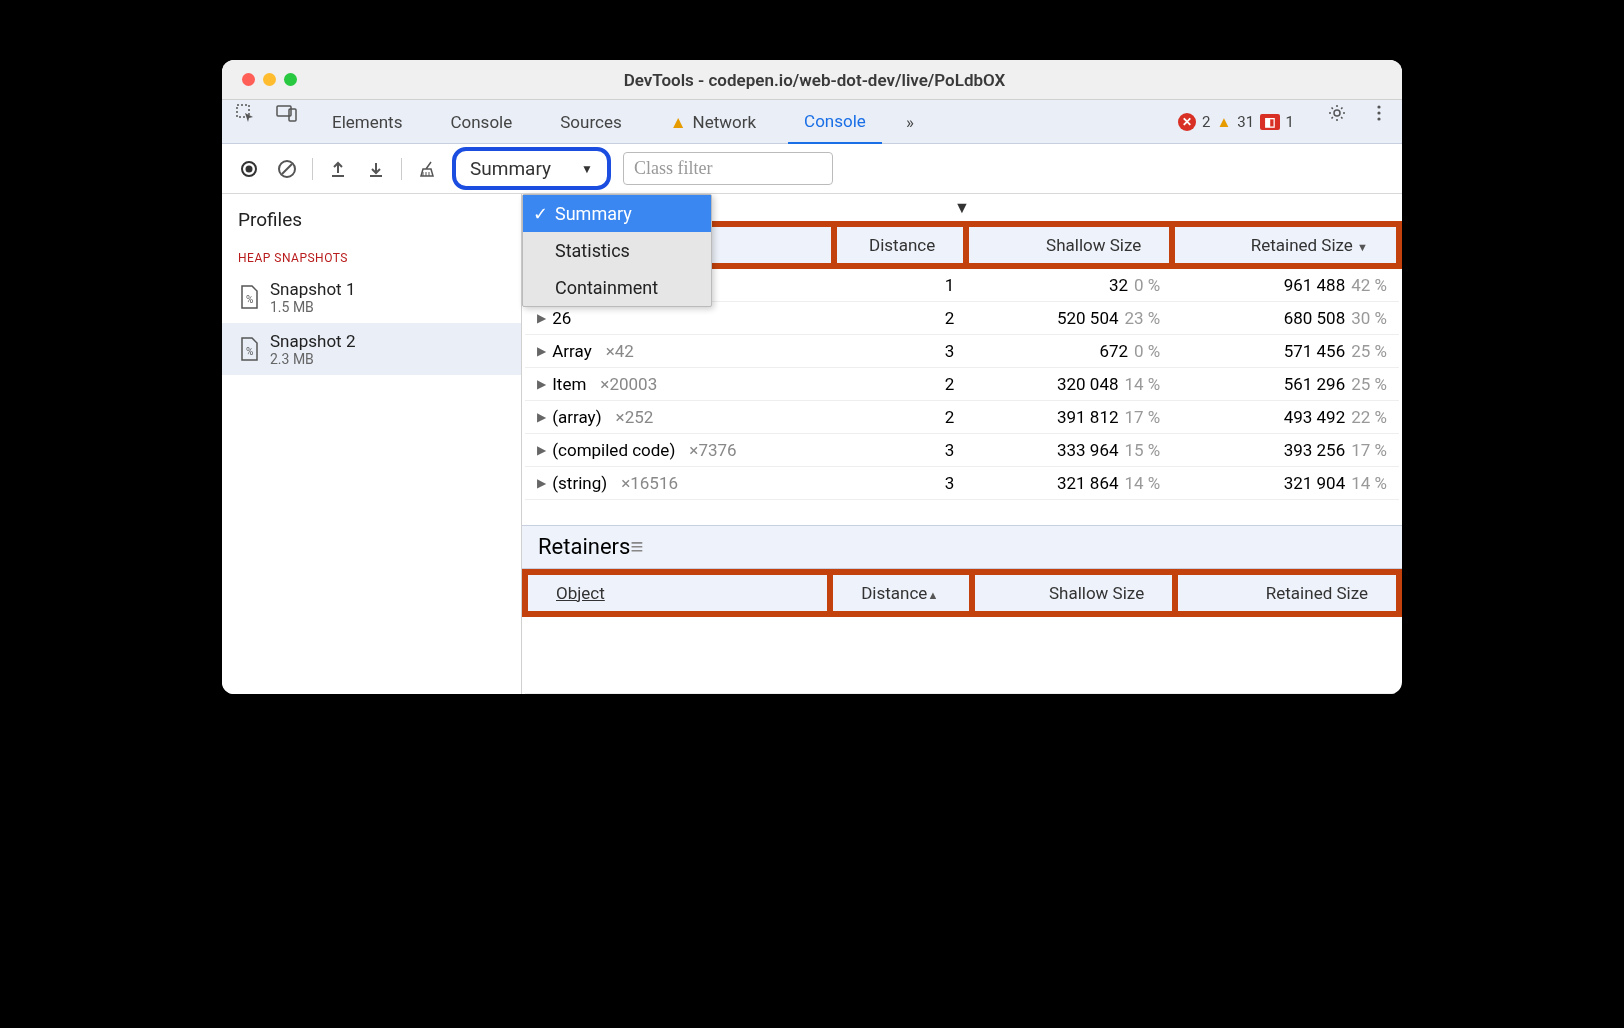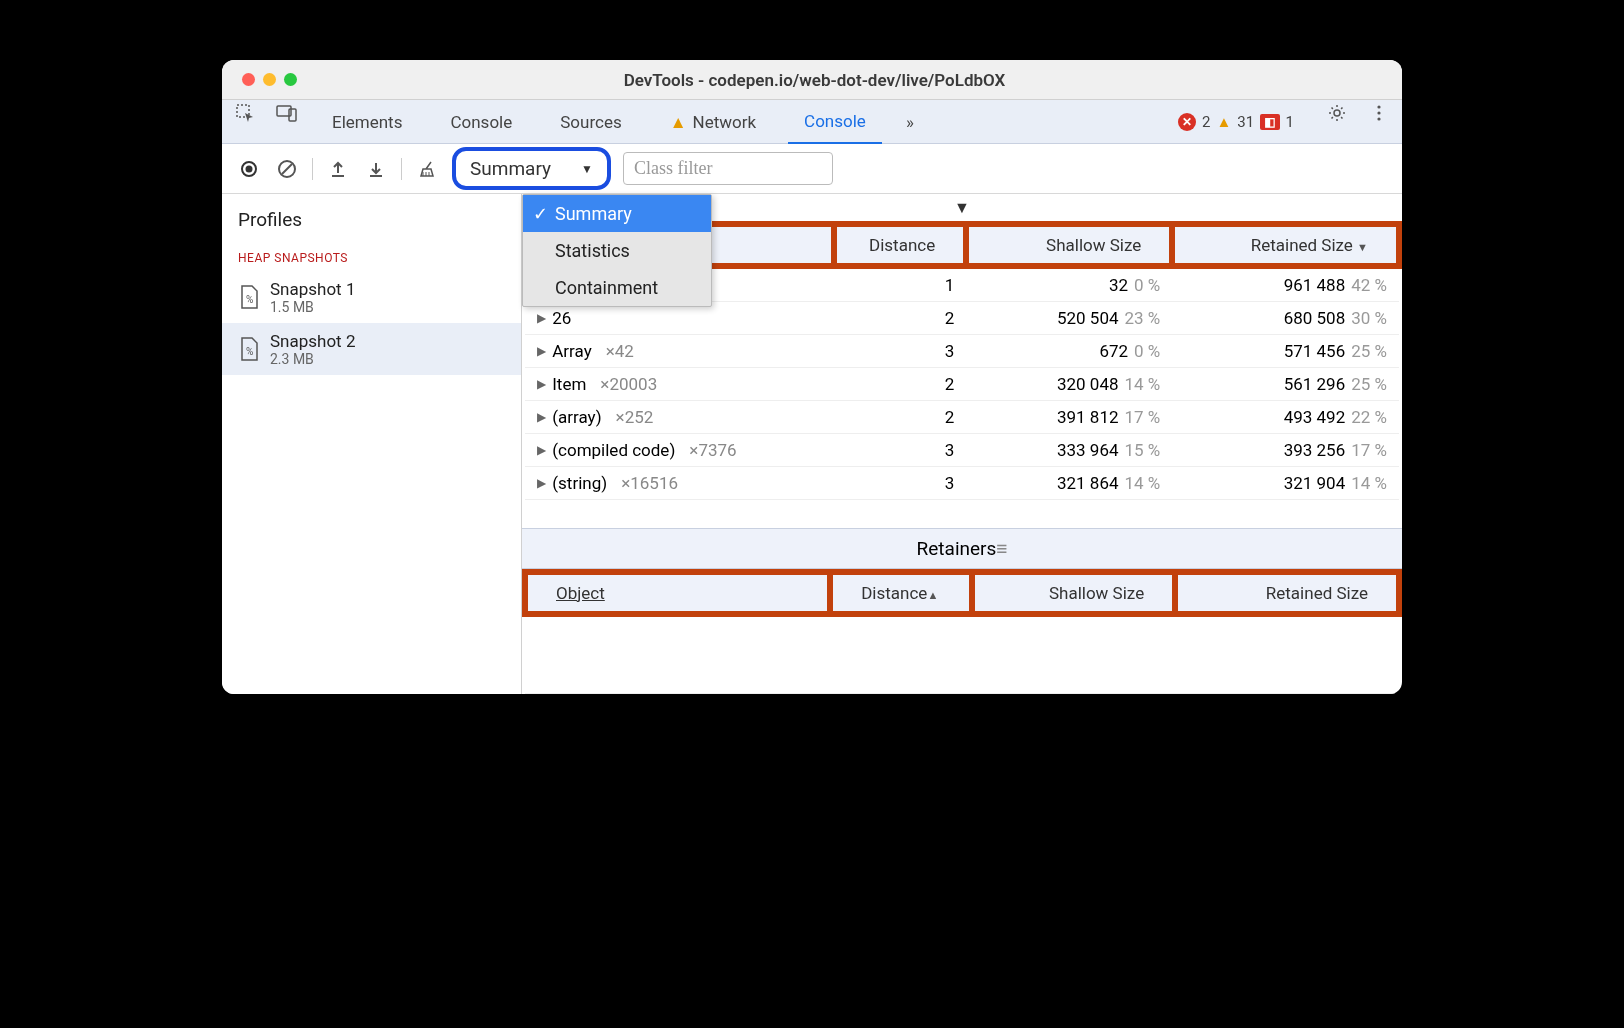--- a/index.html
+++ b/index.html
@@ -39,21 +39,21 @@
 .tablewrap { flex:1; overflow:auto; }
 table { width:100%; border-collapse:collapse; font-size:17px; }
 th { text-align:left; padding:8px 28px; background:#eef2fa; border:6px solid #c2410c; font-weight:400; color:#333; }
 th.rt { text-align:right; }
 td { padding:6px 12px; border-bottom:1px solid #eee; }
 td.num { text-align:right; font-variant-numeric:tabular-nums; }
 .pct { color:#999; margin-left:6px; }
 .constructor-cell { display:flex; align-items:center; gap:6px; }
 .tri { color:#666; font-size:12px; }
 .mult { color:#888; margin-left:8px; }
-.retainers-hdr { background:#eef2fa; border-top:1px solid #c8d0e0; border-bottom:1px solid #c8d0e0; padding:8px 16px; font-size:19px; display:flex; justify-content:center; align-items:center; }
+.retainers-hdr { background:#eef2fa; border-top:1px solid #c8d0e0; border-bottom:1px solid #c8d0e0; padding:8px 16px; font-size:22px; display:flex; justify-content:flex-start; align-items:center; }
 .sort-caret { font-size:11px; color:#555; }
 .filtercaret { text-align:center; padding:4px 0; }
 svg { display:block; }
 </style>
 </head>
 <body>
 
 <div class="window">
 
   <div class="titlebar">

